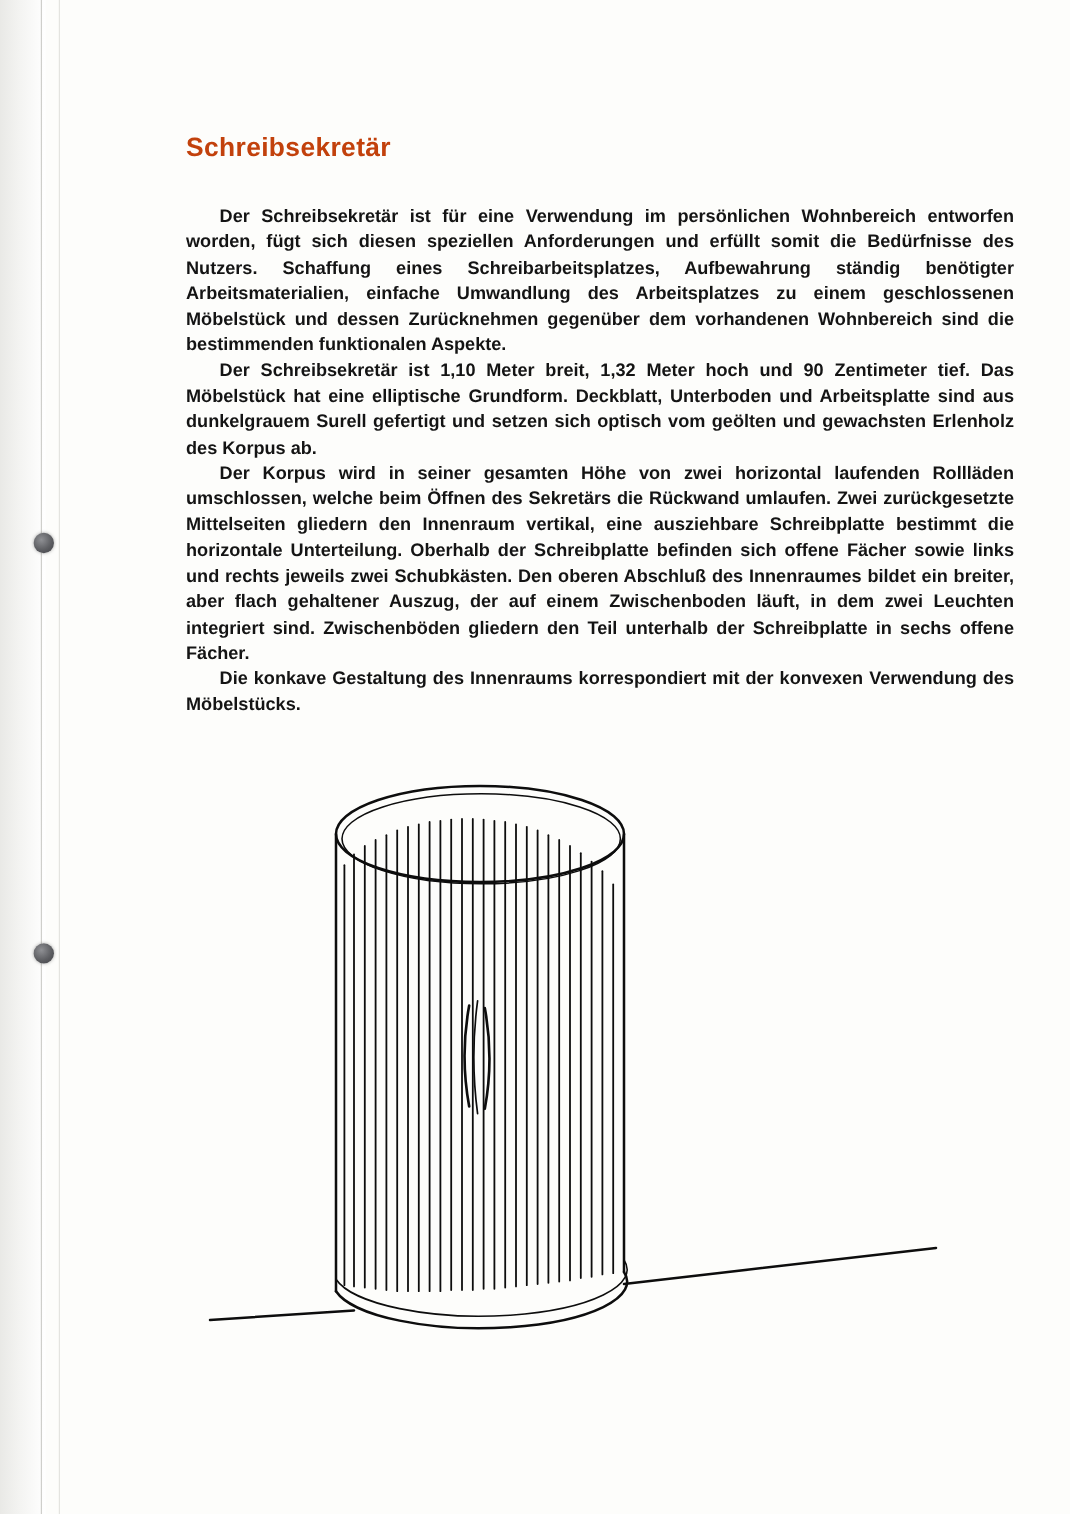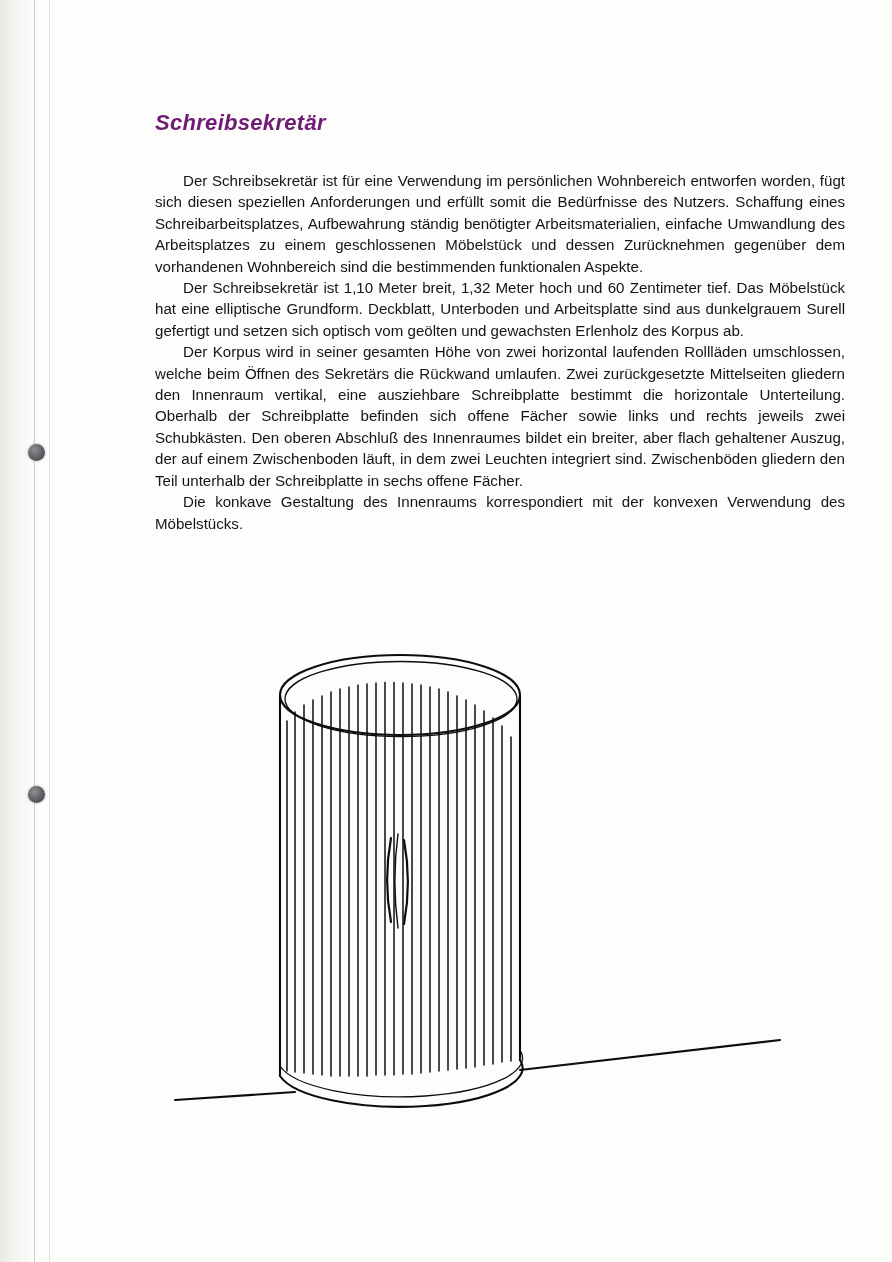--- a/index.html
+++ b/index.html
@@ -69,33 +69,33 @@
     top: 0;
     width: 690px;
   }
 
   .doc-title {
     position: absolute;
     left: 0;
     top: 95px;
     font-size: 22px;
     font-weight: bold;
-    font-style: italic;
     letter-spacing: 0.3px;
-    color: #701a75;
+    color: #c2410c;
   }
 
   .body-text {
     position: absolute;
     left: 0;
     top: 170px;
     width: 690px;
     font-size: 15.1px;
     line-height: 21.4px;
     color: #141414;
+    font-weight: bold;
   }
 
   .para {
     margin: 0 0 0 0;
     text-align: justify;
   }
   .para.indent {
     text-indent: 28px;
   }
 
@@ -122,21 +122,21 @@
 
   <div class="punch-hole h1"></div>
   <div class="punch-hole h2"></div>
 
   <div class="content">
 
     <h1 class="doc-title">Schreibsekretär</h1>
 
     <div class="body-text">
       <p class="para indent">Der Schreibsekretär ist für eine Verwendung im persönlichen Wohnbereich entworfen worden, fügt sich diesen speziellen Anforderungen und erfüllt somit die Bedürfnisse des Nutzers. Schaffung eines Schreibarbeitsplatzes, Aufbewahrung ständig benötigter Arbeitsmaterialien, einfache Umwandlung des Arbeitsplatzes zu einem geschlossenen Möbelstück und dessen Zurücknehmen gegenüber dem vorhandenen Wohnbereich sind die bestimmenden funktionalen Aspekte.</p>
-      <p class="para indent">Der Schreibsekretär ist 1,10 Meter breit, 1,32 Meter hoch und 60 Zentimeter tief. Das Möbelstück hat eine elliptische Grundform. Deckblatt, Unterboden und Arbeitsplatte sind aus dunkelgrauem Surell gefertigt und setzen sich optisch vom geölten und gewachsten Erlenholz des Korpus ab.</p>
+      <p class="para indent">Der Schreibsekretär ist 1,10 Meter breit, 1,32 Meter hoch und 90 Zentimeter tief. Das Möbelstück hat eine elliptische Grundform. Deckblatt, Unterboden und Arbeitsplatte sind aus dunkelgrauem Surell gefertigt und setzen sich optisch vom geölten und gewachsten Erlenholz des Korpus ab.</p>
       <p class="para indent">Der Korpus wird in seiner gesamten Höhe von zwei horizontal laufenden Rollläden umschlossen, welche beim Öffnen des Sekretärs die Rückwand umlaufen. Zwei zurückgesetzte Mittelseiten gliedern den Innenraum vertikal, eine ausziehbare Schreibplatte bestimmt die horizontale Unterteilung. Oberhalb der Schreibplatte befinden sich offene Fächer sowie links und rechts jeweils zwei Schubkästen. Den oberen Abschluß des Innenraumes bildet ein breiter, aber flach gehaltener Auszug, der auf einem Zwischenboden läuft, in dem zwei Leuchten integriert sind. Zwischenböden gliedern den Teil unterhalb der Schreibplatte in sechs offene Fächer.</p>
       <p class="para indent">Die konkave Gestaltung des Innenraums korrespondiert mit der konvexen Verwendung des Möbelstücks.</p>
     </div>
 
   </div>
 
   <div class="illustration">
     <svg width="720" height="540" viewBox="0 0 720 540" xmlns="http://www.w3.org/2000/svg">
       <g fill="none" stroke="#0d0d0d" stroke-width="2.1" stroke-linecap="round" stroke-linejoin="round">
 

